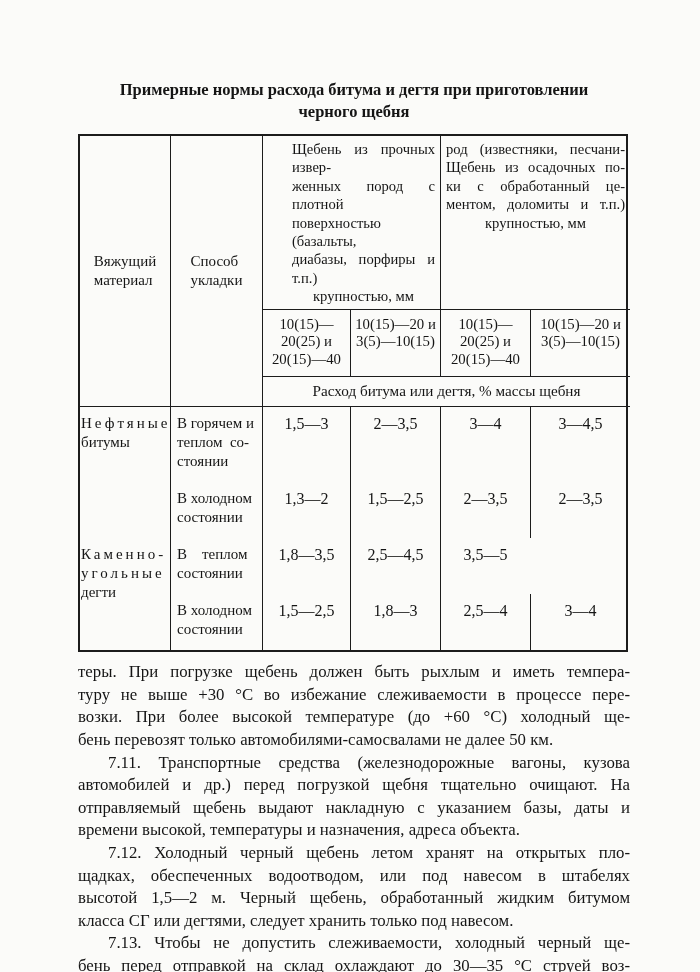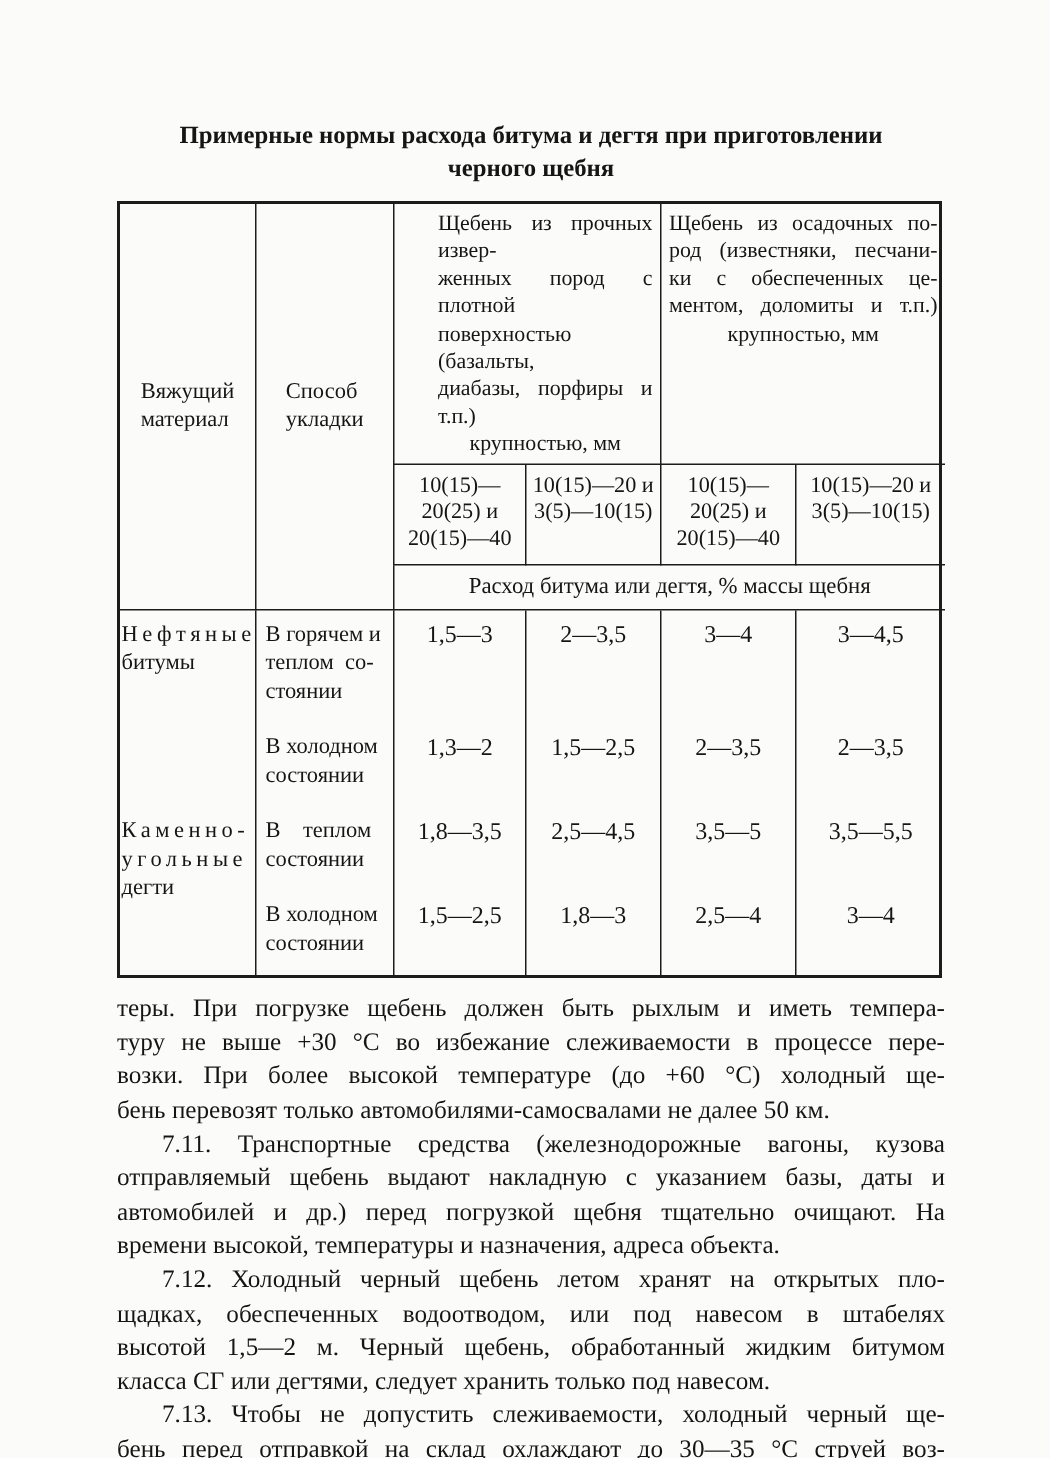--- a/index.html
+++ b/index.html
@@ -90,23 +90,23 @@
 
     <div class="ghead g1 bl bb">
       <div class="jl">Щебень из прочных извер-</div>
       <div class="jl">женных пород с плотной</div>
       <div class="jl">поверхностью (базальты,</div>
       <div class="jl">диабазы, порфиры и т.п.)</div>
       <div class="cl">крупностью, мм</div>
     </div>
 
     <div class="ghead g2 bl bb">
+      <div class="jl">род (известняки, песчани-</div>
       <div class="jl">Щебень из осадочных по-</div>
-      <div class="jl">род (известняки, песчани-</div>
-      <div class="jl">ки с обеспеченных це-</div>
+      <div class="jl">ки с обработанный це-</div>
       <div class="jl">ментом, доломиты и т.п.)</div>
       <div class="cl">крупностью, мм</div>
     </div>
 
     <div class="sub s1 bl bb">10(15)—
 20(25) и
 20(15)—40</div>
     <div class="sub s2 bl bb">10(15)—20 и
 3(5)—10(15)</div>
     <div class="sub s3 bl bb">10(15)—
@@ -143,37 +143,36 @@
     <div class="val bl" style="grid-area:4/6">3—4,5</div>
 
     <div class="val bl" style="grid-area:5/3">1,3—2</div>
     <div class="val bl" style="grid-area:5/4">1,5—2,5</div>
     <div class="val bl" style="grid-area:5/5">2—3,5</div>
     <div class="val bl" style="grid-area:5/6">2—3,5</div>
 
     <div class="val bl" style="grid-area:6/3">1,8—3,5</div>
     <div class="val bl" style="grid-area:6/4">2,5—4,5</div>
     <div class="val bl" style="grid-area:6/5">3,5—5</div>
-    <div class="val bl" style="grid-area:6/6">3,5—5,5</div>
 
     <div class="val bl" style="grid-area:7/3">1,5—2,5</div>
     <div class="val bl" style="grid-area:7/4">1,8—3</div>
     <div class="val bl" style="grid-area:7/5">2,5—4</div>
     <div class="val bl" style="grid-area:7/6">3—4</div>
 
   </div>
 
   <div class="bodytext">
     <div class="line">теры. При погрузке щебень должен быть рыхлым и иметь темпера-</div>
     <div class="line">туру не выше +30 °С во избежание слеживаемости в процессе пере-</div>
     <div class="line">возки. При более высокой температуре (до +60 °С) холодный ще-</div>
     <div class="line pend">бень перевозят только автомобилями-самосвалами не далее 50 км.</div>
     <div class="line ind">7.11. Транспортные средства (железнодорожные вагоны, кузова</div>
+    <div class="line">автомобилей и др.) перед погрузкой щебня тщательно очищают. На</div>
     <div class="line">отправляемый щебень выдают накладную с указанием базы, даты и</div>
-    <div class="line">автомобилей и др.) перед погрузкой щебня тщательно очищают. На</div>
     <div class="line pend">времени высокой, температуры и назначения, адреса объекта.</div>
     <div class="line ind">7.12. Холодный черный щебень летом хранят на открытых пло-</div>
     <div class="line">щадках, обеспеченных водоотводом, или под навесом в штабелях</div>
     <div class="line">высотой 1,5—2 м. Черный щебень, обработанный жидким битумом</div>
     <div class="line pend">класса СГ или дегтями, следует хранить только под навесом.</div>
     <div class="line ind">7.13. Чтобы не допустить слеживаемости, холодный черный ще-</div>
     <div class="line">бень перед отправкой на склад охлаждают до 30—35 °С струей воз-</div>
     <div class="line">духа в охлаждающих устройствах, а при их отсутствии — системати-</div>
   </div>
 

